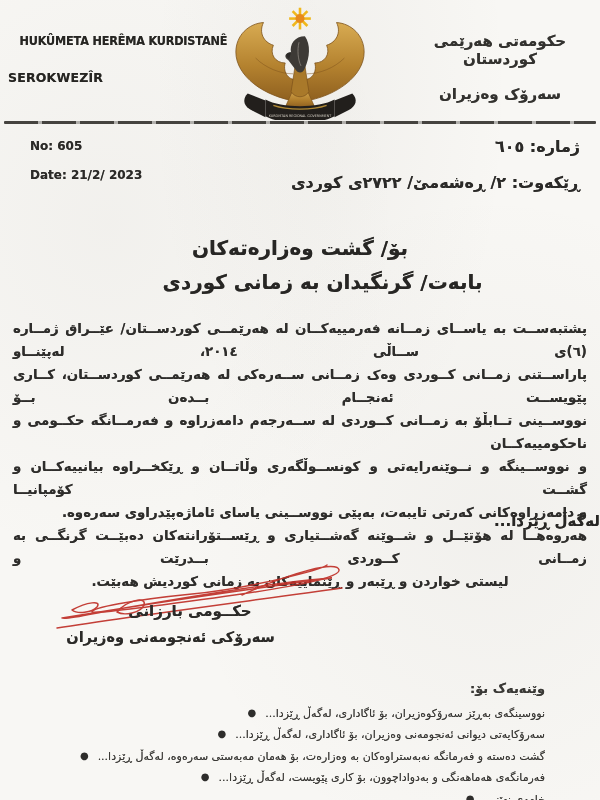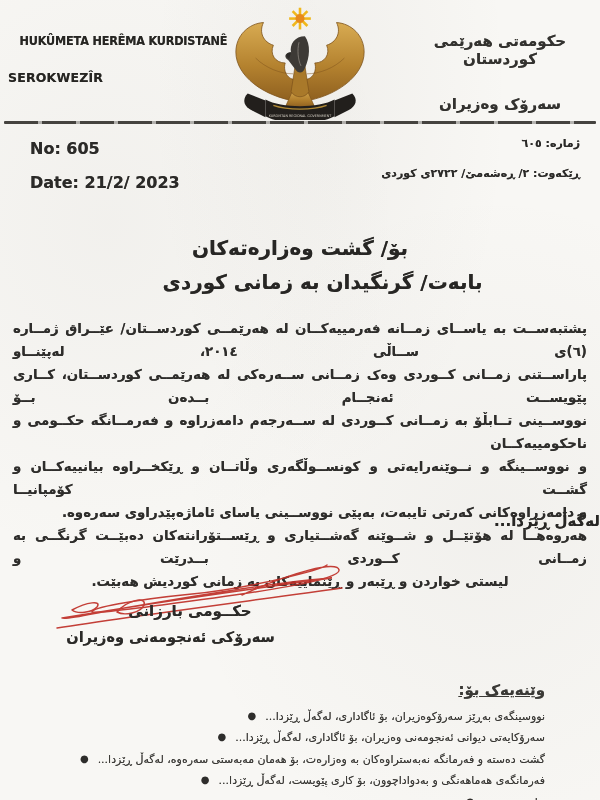--- a/index.html
+++ b/index.html
@@ -14,32 +14,32 @@
   }
   .soft{text-shadow:0 0 .4px rgba(70,68,64,.75);}
 
   
   .latin-block{position:absolute;left:8px;top:30px;width:200px;}
   .latin-title{display:inline-block;font-weight:bold;font-size:12.5px;letter-spacing:-.2px;
     transform:scaleX(.9);transform-origin:center;white-space:nowrap;color:#262522;}
   .latin-sub{margin-top:21px;font-weight:bold;font-size:12.5px;letter-spacing:.2px;color:#262522;}
   .arabic-block{position:absolute;right:0;top:32px;width:200px;text-align:center;direction:rtl;}
   .arabic-title{font-weight:bold;font-size:15px;color:#33322f;}
-  .arabic-sub{margin-top:27px;font-weight:bold;font-size:15px;color:#33322f;}
+  .arabic-sub{margin-top:17px;font-weight:bold;font-size:15px;color:#33322f;}
   .emblem{position:absolute;left:226px;top:2px;width:148px;height:118px;}
 
   .divider{position:absolute;left:4px;right:4px;top:121px;height:3px;
     background:repeating-linear-gradient(90deg,#45433f 0 34px,rgba(69,67,63,.38) 34px 38px);
     border-radius:1px;}
 
   
-  .meta-left{position:absolute;left:30px;top:139px;font-weight:bold;font-size:16px;color:#2b2a28;}
+  .meta-left{position:absolute;left:30px;top:139px;font-weight:bold;font-size:12px;color:#2b2a28;}
   .meta-left div + div{margin-top:15px;}
   .meta-right{position:absolute;right:20px;top:137px;direction:rtl;text-align:right;
-    font-weight:bold;font-size:11px;color:#2b2a28;}
+    font-weight:bold;font-size:16px;color:#2b2a28;}
   .meta-right div + div{margin-top:17px;}
 
   
   .subject-block{position:absolute;left:0;right:0;top:236px;text-align:center;direction:rtl;
     font-weight:bold;font-size:20px;color:#272624;}
   .subject-block div + div{margin-top:10px;padding-left:45px;}
 
   
   .body-text{position:absolute;left:13px;right:13px;top:317px;direction:rtl;
     font-size:13.4px;font-weight:bold;line-height:23px;color:#2e2d2b;}
@@ -51,21 +51,21 @@
 
   
   .sig-svg{position:absolute;left:42px;top:550px;width:310px;height:85px;}
   .sig-name{position:absolute;left:90px;top:602px;width:200px;text-align:center;direction:rtl;
     font-weight:bold;font-size:15px;color:#2b2a28;z-index:2;}
   .sig-title{position:absolute;left:38px;top:629px;width:265px;text-align:center;direction:rtl;
     font-weight:bold;font-size:14.5px;color:#2b2a28;z-index:2;}
 
   
   .cc{position:absolute;right:55px;left:40px;top:681px;direction:rtl;text-align:right;color:#3a3936;}
-  .cc-heading{font-size:15px;font-weight:bold;text-decoration:underline;}
+  .cc-heading{font-size:13px;font-weight:bold;}
   .cc-list{margin-top:7px;}
   .cc-item{font-size:11px;line-height:21.4px;white-space:nowrap;}
   .cc-item .bullet{display:inline-block;margin-right:9px;font-size:10px;
     transform:translateY(-1px);color:#2e2d2b;}
 </style>
 </head>
 <body>
 
 <div class="page">
 

